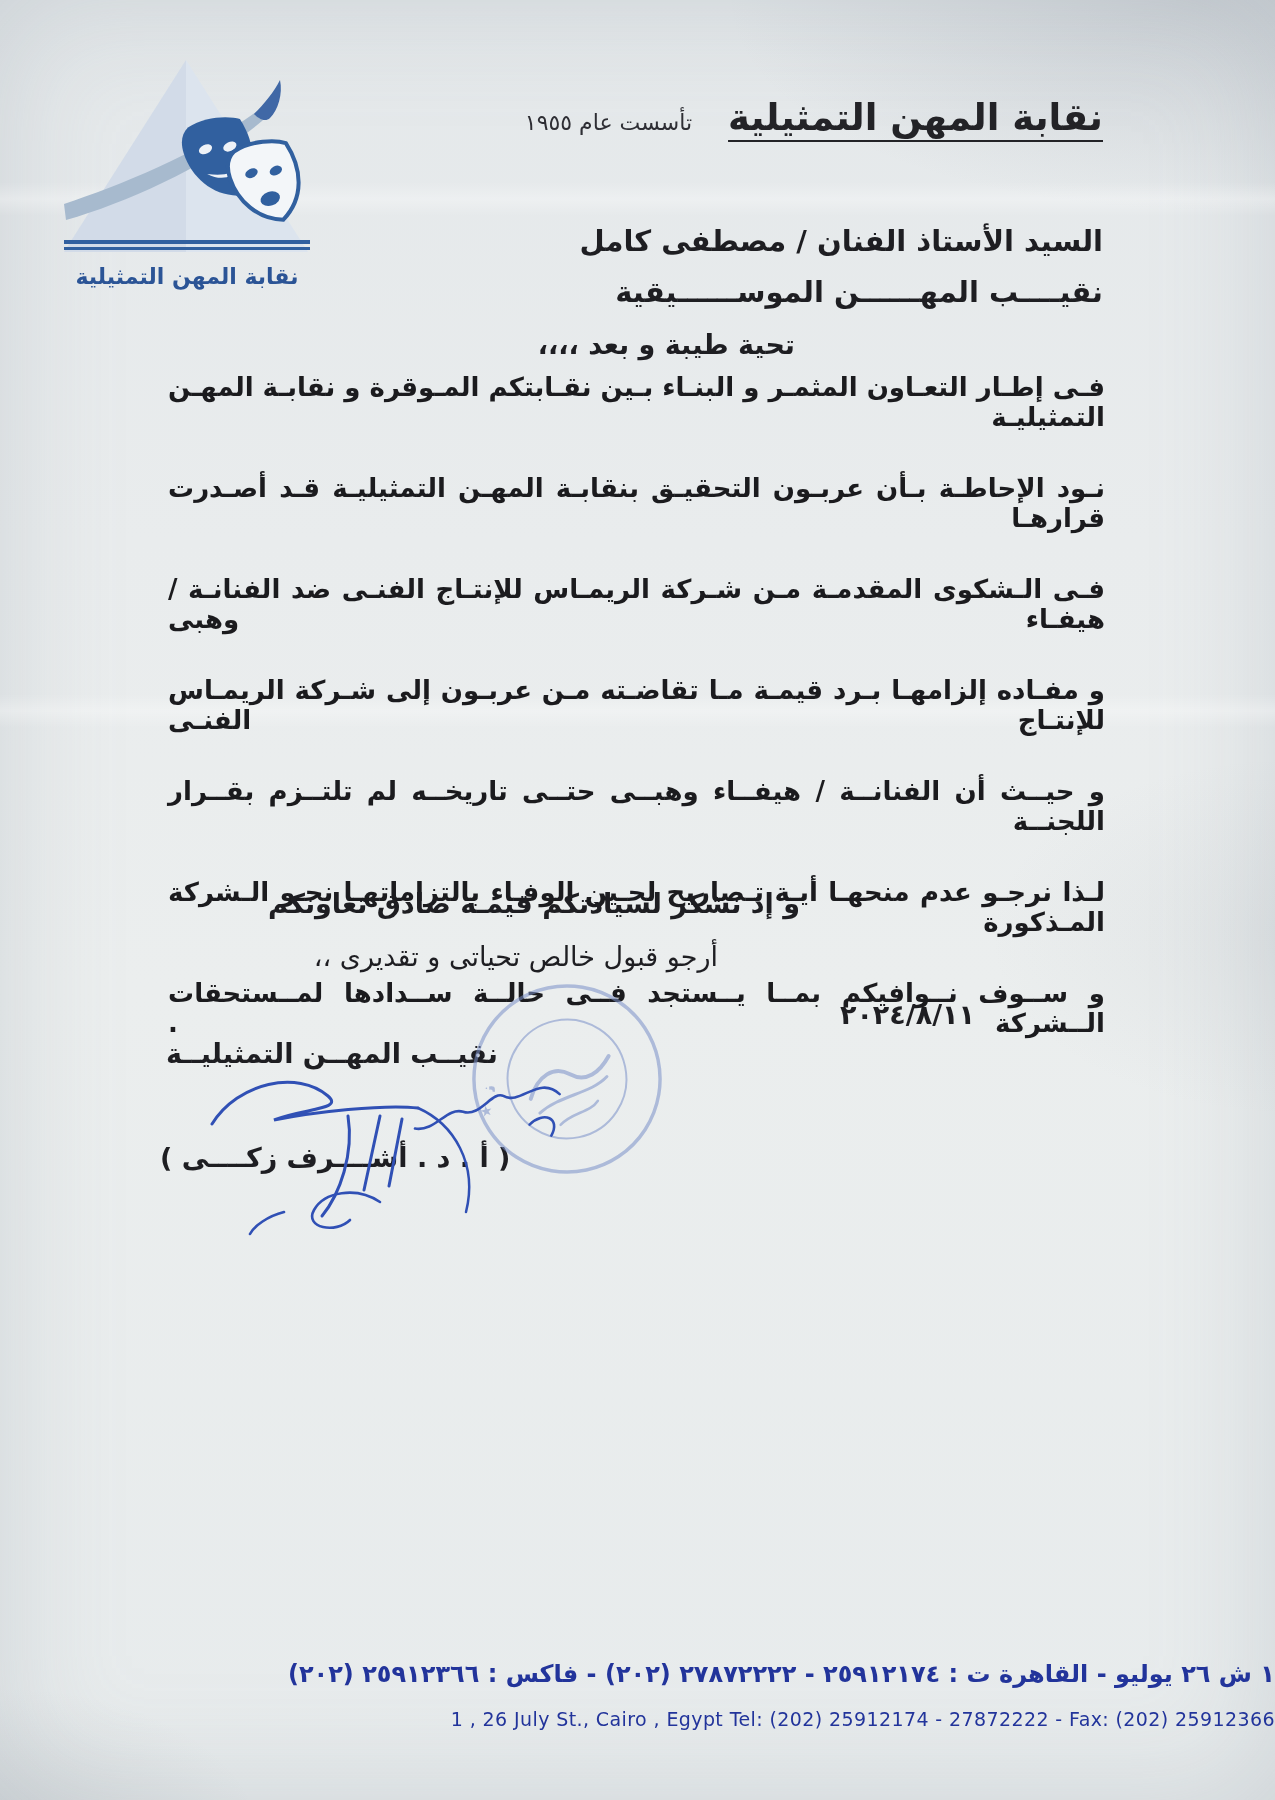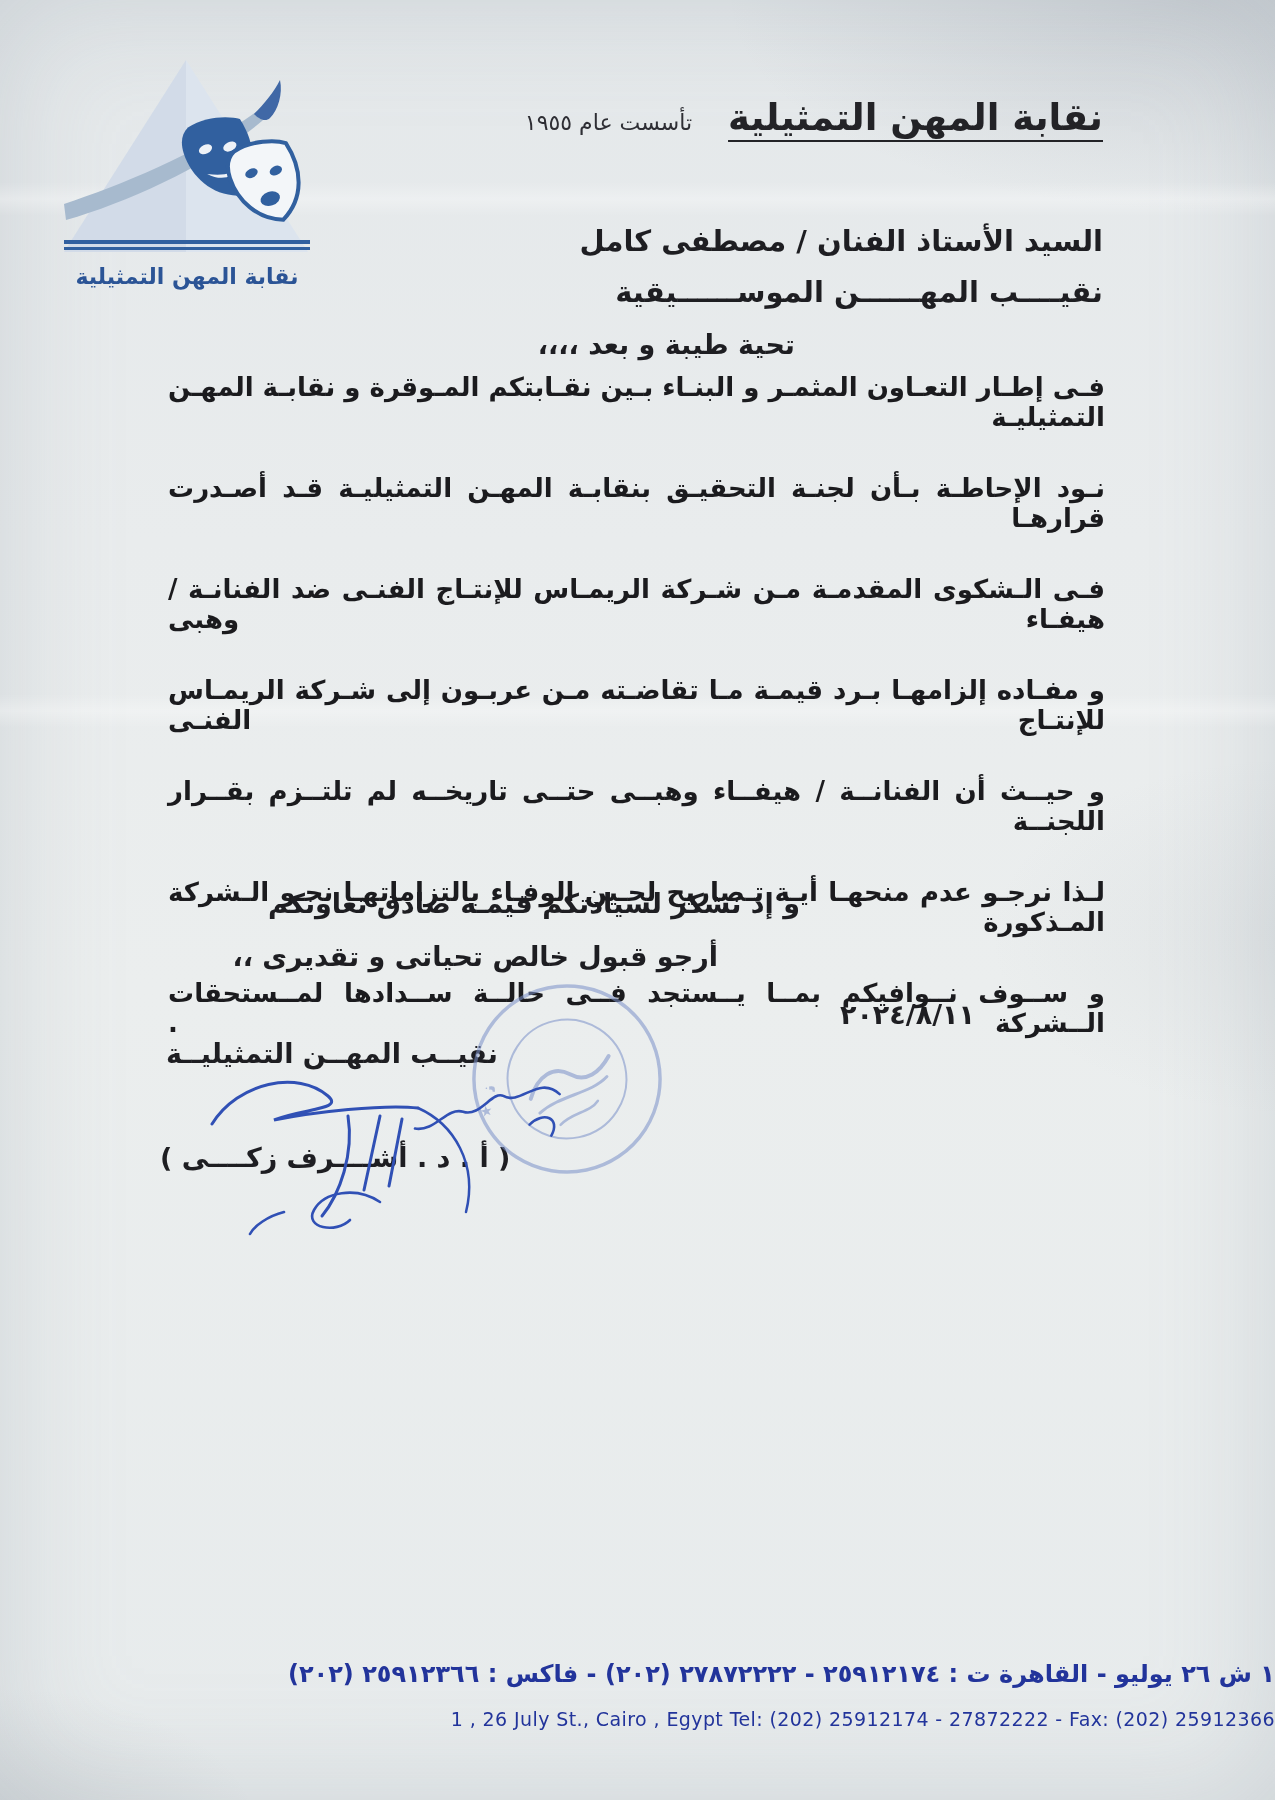--- a/index.html
+++ b/index.html
@@ -33,21 +33,21 @@
   .recipient{ position:absolute; top:224px; right:172px; }
   .recipient .r1{ font-size:29px; font-weight:bold; margin-bottom:17px; }
   .recipient .r2{ font-size:29px; font-weight:bold; }
   .greeting{ position:absolute; top:329px; right:480px; font-size:27px; font-weight:bold; }
   .body-block{ position:absolute; top:372px; right:170px; left:168px; }
   .body-line{
     font-size:26px; font-weight:bold; line-height:30px; margin-bottom:41px;
     color:#1b1b1e; text-align:justify; text-align-last:justify; -moz-text-align-last:justify;
   }
   .closing-1{ position:absolute; top:888px; right:475px; font-size:27px; font-weight:bold; }
-  .closing-2{ position:absolute; top:941px; right:557px; font-size:27px; font-weight:bold; }
+  .closing-2{ position:absolute; top:941px; right:557px; font-size:27px; font-weight:normal; }
   .letter-date{ position:absolute; top:999px; right:300px; font-size:27px; font-weight:bold; }
 
   
   .sig-title{ position:absolute; top:1038px; left:166px; font-size:27px; font-weight:bold; }
   .sig-name{ position:absolute; top:1142px; left:160px; font-size:27px; font-weight:bold; }
   .stamp{ position:absolute; top:980px; left:468px; width:198px; height:198px;
     transform:rotate(-12deg); opacity:0.55; pointer-events:none; }
   .hand{ position:absolute; pointer-events:none; }
   .hand.sig{ top:1062px; left:152px; width:470px; height:185px; }
   .hand.note{ top:1066px; left:400px; width:180px; height:100px; transform:rotate(-8deg); }
@@ -97,21 +97,21 @@
 
   <div class="recipient">
     <div class="r1">السيد الأستاذ الفنان / مصطفى كامل</div>
     <div class="r2">نقيــــب المهــــــن الموســــــيقية</div>
   </div>
 
   <div class="greeting">تحية طيبة و بعد ،،،،</div>
 
   <div class="body-block">
     <div class="body-line">فـى إطـار التعـاون المثمـر و البنـاء بـين نقـابتكم المـوقرة و نقابـة المهـن التمثيليـة</div>
-    <div class="body-line">نـود الإحاطـة بـأن لجنـة التحقيـق بنقابـة المهـن التمثيليـة قـد أصـدرت قرارهـا</div>
+    <div class="body-line">نـود الإحاطـة بـأن عربـون التحقيـق بنقابـة المهـن التمثيليـة قـد أصـدرت قرارهـا</div>
     <div class="body-line">فـى الـشكوى المقدمـة مـن شـركة الريمـاس للإنتـاج الفنـى ضد الفنانـة / هيفـاء وهبى</div>
     <div class="body-line">و مفـاده إلزامهـا بـرد قيمـة مـا تقاضـته مـن عربـون إلى شـركة الريمـاس للإنتـاج الفنـى</div>
     <div class="body-line">و حيــث أن الفنانــة / هيفــاء وهبــى حتــى تاريخــه لم تلتــزم بقــرار اللجنــة</div>
     <div class="body-line">لـذا نرجـو عدم منحهـا أيـة تـصاريح لحـين الوفـاء بالتزاماتهـا نحـو الـشركة المـذكورة</div>
     <div class="body-line">و ســوف نــوافيكم بمــا يــستجد فــى حالــة ســدادها لمــستحقات الــشركة .</div>
   </div>
 
   <div class="closing-1">و إذ نشكر لسيادتكم قيمـة صادق تعاونكم</div>
   <div class="closing-2">أرجو قبول خالص تحياتى و تقديرى ،،</div>
   <div class="letter-date">٢٠٢٤/٨/١١</div>

